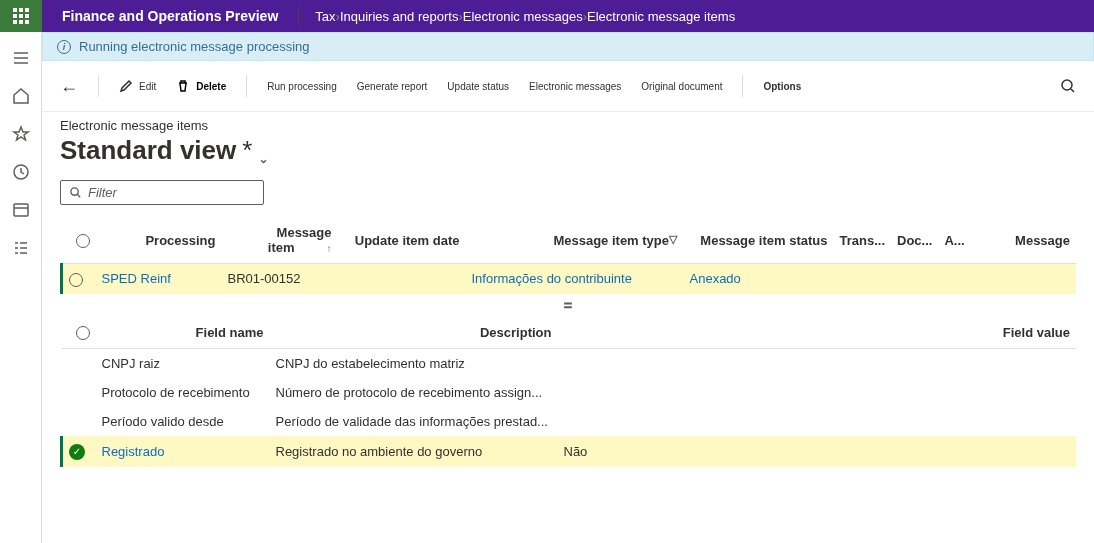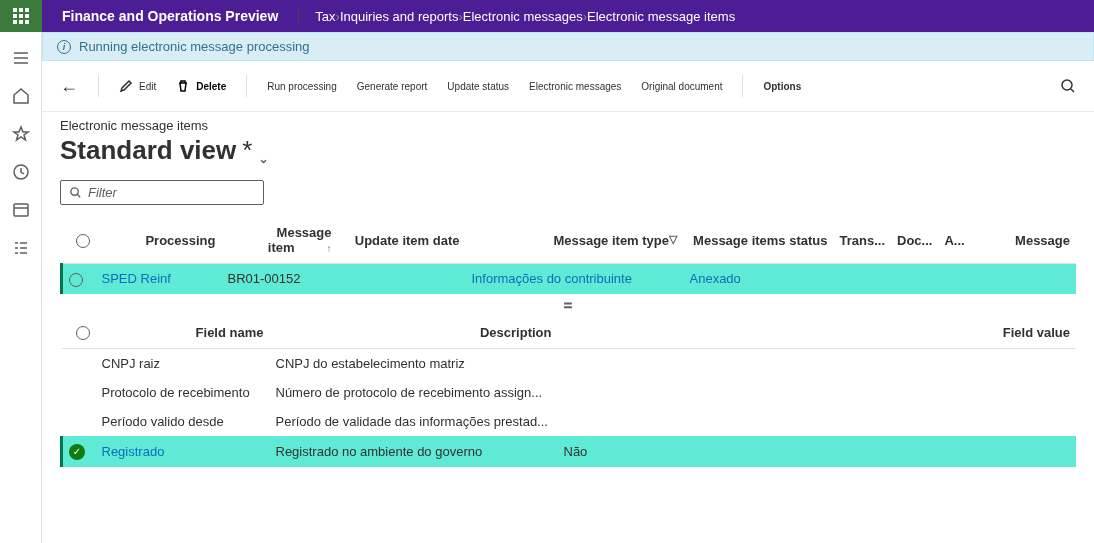--- a/index.html
+++ b/index.html
@@ -29,21 +29,21 @@
     .page-title { font-size: 26px; font-weight: 600; display: flex; align-items: flex-end; gap: 6px; margin-bottom: 14px; }
     .title-asterisk { font-weight: normal; }
     .title-chevron { font-size: 12px; color: #605e5c; }
     .filter-box { width: 204px; border: 1px solid #605e5c; padding: 4px 8px; display: flex; align-items: center; gap: 6px; color: #605e5c; font-size: 13px; font-style: italic; margin-bottom: 12px; border-radius: 2px; }
     .tabs { display: flex; gap: 20px; border-bottom: 1px solid #e1dfdd; margin-bottom: 10px; }
     .tab { padding: 4px 0 8px 0; font-size: 13px; cursor: pointer; color: #605e5c; }
     .tab.active { color: #323130; border-bottom: 2px solid #007554; margin-bottom: -1px; }
     .grid-table { width: 100%; border-collapse: collapse; }
     .grid-table th { text-align: right; font-weight: 600; font-size: 13px; padding: 8px 6px; border-bottom: 1px solid #e1dfdd; position: relative; }
     .grid-table td { padding: 7px 6px; font-size: 13px; }
-    .row-selected { background: #5eead4; border-left: 3px solid #007554; }
+    .row-selected { background: #fef9c3; border-left: 3px solid #007554; }
     .ck { width: 14px; height: 14px; border: 1px solid #605e5c; border-radius: 50%; display: inline-block; vertical-align: middle; }
     .link { color: #0f6cbd; cursor: pointer; }
     .sort-icon { font-size: 10px; color: #605e5c; margin-left: 32px; }
     .filter-col-icon { font-size: 11px; color: #605e5c; margin-left: auto; float: right; }
     .resize-handle { text-align: center; color: #605e5c; font-size: 11px; padding: 4px 0; cursor: ns-resize; }
     .section-title { display: inline-block; font-size: 13px; padding: 4px 0 8px 0; border-bottom: 2px solid #007554; margin-bottom: 10px; margin-top: 14px; }
     .check-badge { width: 16px; height: 16px; background: #107c10; border-radius: 50%; display: inline-flex; align-items: center; justify-content: center; color: #fff; font-size: 10px; }
     .icon-svg { stroke: currentColor; fill: none; stroke-width: 1.5; }
   </style>
 </head>
@@ -179,21 +179,21 @@
 
 
       <table class="grid-table">
         <thead>
           <tr>
             <th style="width:34px;"><span class="ck"></span></th>
             <th style="width:126px;"><span>Processing</span></th>
             <th style="width:116px;"><span>Message item</span><span class="sort-icon">↑</span></th>
             <th style="width:128px;"><span>Update item date</span></th>
             <th style="width:218px;"><span>Message item type</span><span class="filter-col-icon">▽</span></th>
-            <th style="width:150px;"><span>Message items status</span></th>
+            <th style="width:150px;"><span>Message item status</span></th>
             <th style="width:52px;"><span>Trans...</span></th>
             <th style="width:46px;"><span>Doc...</span></th>
             <th style="width:30px;"><span>A...</span></th>
             <th><span>Message</span></th>
           </tr>
         </thead>
         <tbody>
           <tr class="row-selected">
             <td><span class="ck"></span></td>
             <td><span class="link">SPED Reinf</span></td>

